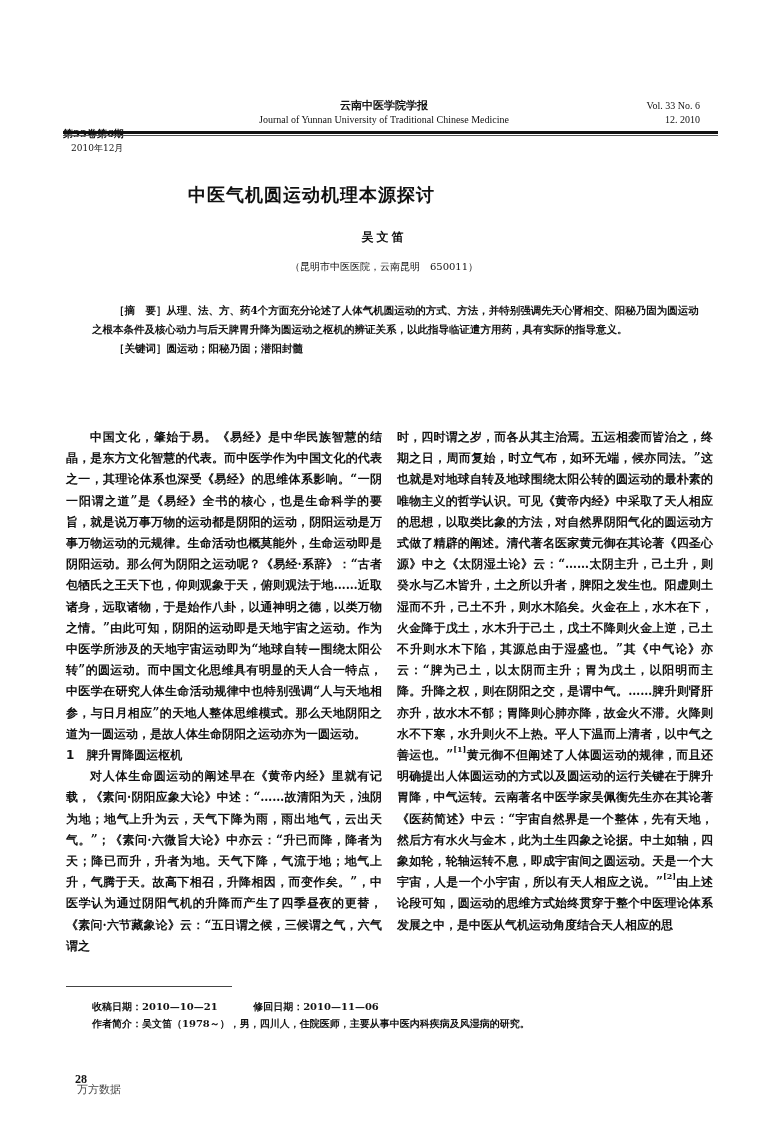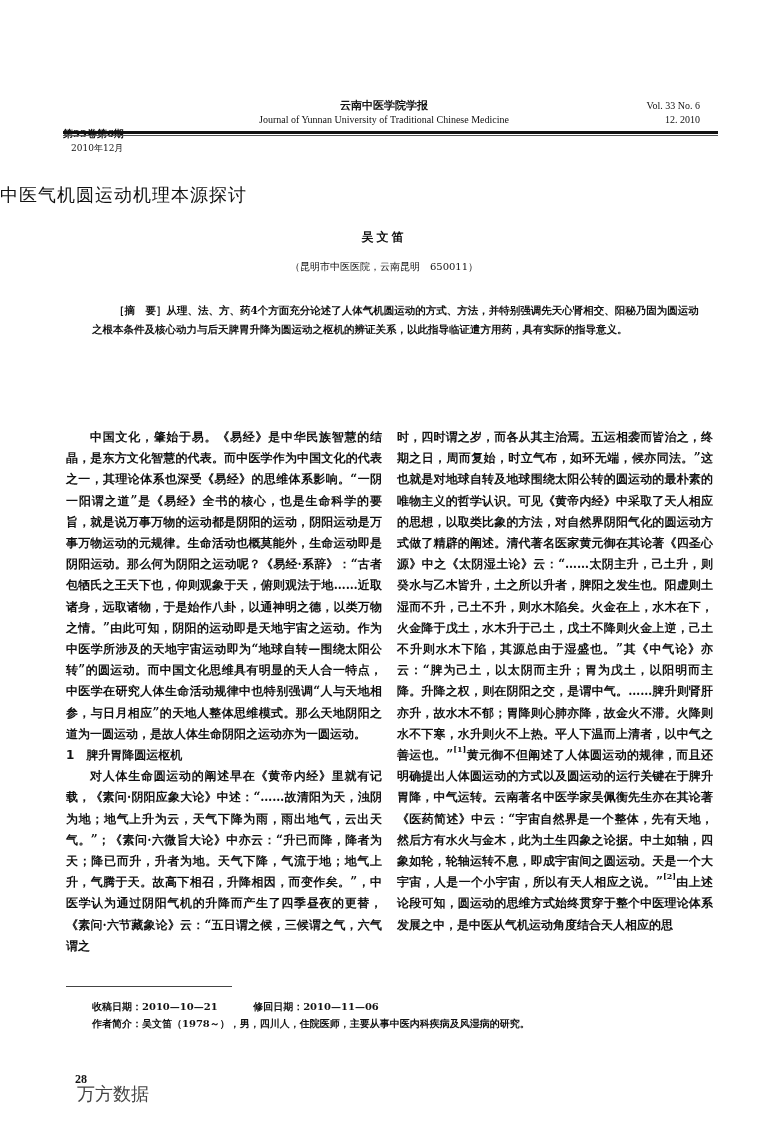--- a/index.html
+++ b/index.html
@@ -8,22 +8,22 @@
   .hdr-left, .hdr-center, .hdr-right { position:absolute; top:99px; font-size:10px; line-height:14px; }
   .hdr-left { left:63px; font-weight:bold;margin-top:28px; }
   .hdr-left .l2 { font-weight:normal; font-size:9px; padding-left:8px; }
   .hdr-center { left:0; width:768px; text-align:center; }
   .hdr-center .t1 { font-weight:bold; font-size:11px; }
   .hdr-center .t2 { font-size:10px; font-family:"Liberation Serif", serif; }
   .hdr-right { right:68px; text-align:right; font-family:"Liberation Serif", serif; font-size:10px; }
   .hdr-rule { position:absolute; left:63px; right:50px; top:131px; height:3px; background:#111; }
   .hdr-rule2 { position:absolute; left:63px; right:50px; top:135px; height:1px; background:#555; }
 
-  .title { position:absolute; top:183px; left:0; width:623px; 
-           font-family:"DejaVu Sans", sans-serif; font-weight:normal; font-size:18px; letter-spacing:1px; }
+  .title { position:absolute; top:183px; left:0; width:623px; text-align:center;
+           font-family:"DejaVu Sans", sans-serif; font-weight:bold; font-size:18px; letter-spacing:1px; }
   .author { position:absolute; top:229px; left:0; width:768px; text-align:center; font-weight:bold; font-size:12px; letter-spacing:3px; }
   .affil { position:absolute; top:260px; left:0; width:768px; text-align:center; font-size:10px; }
 
   .abstract { position:absolute; top:301px; left:92px; width:612px; font-size:10.5px; line-height:19px; font-weight:bold; }
   .abstract p { margin:0; }
   .abstract .indent { text-indent:22px; }
   .abstract .kw { padding-left:22px; }
   .abstract .cls { padding-left:22px; }
   .abstract .cls span { margin-right:28px; }
 
@@ -33,21 +33,21 @@
   .col p { margin:0; }
   .col .indent { text-indent:24px; }
   .col .section { font-family:"DejaVu Sans", sans-serif; font-weight:bold; }
   .col sup { font-size:8px; vertical-align:top; line-height:8px; }
 
   .fn-rule { position:absolute; top:986px; left:66px; width:166px; height:1px; background:#444; }
   .footnotes { position:absolute; top:998px; left:92px; font-size:10px; line-height:17px; font-weight:bold; }
   .footnotes p { margin:0; }
   .footnotes .gap { margin-right:32px; }
   .pageno { position:absolute; top:1072px; left:75px; font-weight:bold; font-size:12px; font-family:"Liberation Serif", serif; }
-  .watermark { position:absolute; top:1082px; left:77px; font-size:18px; color:#444; font-family:"DejaVu Serif", serif; }
+  .watermark { position:absolute; top:1082px; left:77px; font-size:11px; color:#444; font-family:"DejaVu Serif", serif; }
 </style>
 </head>
 <body>
 
 <div>
   <div class="hdr-left">
     <div>第33卷第6期</div>
     <div class="l2">2010年12月</div>
   </div>
   <div class="hdr-center">
@@ -61,20 +61,21 @@
   <div class="hdr-rule"></div>
   <div class="hdr-rule2"></div>
 </div>
 
 <h1 class="title" style="margin:0;">中医气机圆运动机理本源探讨</h1>
 <div class="author">吴文笛</div>
 <div class="affil">（昆明市中医医院，云南昆明　650011）</div>
 
 <div class="abstract">
   <p class="indent"><span>［摘　要］</span><span>从理、法、方、药4个方面充分论述了人体气机圆运动的方式、方法，并特别强调先天心肾相</span><span>交、阳秘乃固为圆运动之根本条件及核心动力与后天脾胃升降为圆运动之枢机的辨证关系，以此指导临证遣方用药，具有实际的指导意义。</span></p>
+  <p class="kw"><span>［关键词］</span><span>圆运动；阳秘乃固；潜阳封髓</span></p>
 </div>
 
 <div class="col left">
   <p class="indent">中国文化，肇始于易。《易经》是中华民族智慧的结晶，是东方文化智慧的代表。而中医学作为中国文化的代表之一，其理论体系也深受《易经》的思维体系影响。“一阴一阳谓之道”是《易经》全书的核心，也是生命科学的要旨，就是说万事万物的运动都是阴阳的运动，阴阳运动是万事万物运动的元规律。生命活动也概莫能外，生命运动即是阴阳运动。那么何为阴阳之运动呢？《易经·系辞》：“古者包牺氏之王天下也，仰则观象于天，俯则观法于地……近取诸身，远取诸物，于是始作八卦，以通神明之德，以类万物之情。”由此可知，阴阳的运动即是天地宇宙之运动。作为中医学所涉及的天地宇宙运动即为“地球自转—围绕太阳公转”的圆运动。而中国文化思维具有明显的天人合一特点，中医学在研究人体生命活动规律中也特别强调“人与天地相参，与日月相应”的天地人整体思维模式。那么天地阴阳之道为一圆运动，是故人体生命阴阳之运动亦为一圆运动。</p>
   <p class="section">1　脾升胃降圆运枢机</p>
   <p class="indent">对人体生命圆运动的阐述早在《黄帝内经》里就有记载，《素问·阴阳应象大论》中述：“……故清阳为天，浊阴为地；地气上升为云，天气下降为雨，雨出地气，云出天气。”；《素问·六微旨大论》中亦云：“升已而降，降者为天；降已而升，升者为地。天气下降，气流于地；地气上升，气腾于天。故高下相召，升降相因，而变作矣。”，中医学认为通过阴阳气机的升降而产生了四季昼夜的更替，《素问·六节藏象论》云：“五日谓之候，三候谓之气，六气谓之</p>
 </div>
 
 <div class="col right">
   <p><span>时，四时谓之岁，而各从其主治焉。五运相袭而皆治之，终期之日，周而复始，时立气布，如环无端，候亦同法。”这也就是对地球自转及地球围绕太阳公转的圆运动的最朴素的唯物主义的哲学认识。可见《黄帝内经》中采取了天人相应的思想，以取类比象的方法，对自然界阴阳气化的圆运动方式做了精辟的阐述。清代著名医家黄元御在其论著《四圣心源》中之《太阴湿土论》云：“……太阴主升，己土升，则癸水与乙木皆升，土之所以升者，脾阳之发生也。阳虚则土湿而不升，己土不升，则水木陷矣。火金在上，水木在下，火金降于戊土，水木升于己土，戊土不降则火金上逆，己土不升则水木下陷，其源总由于湿盛也。”其《中气论》亦云：“脾为己土，以太阴而主升；胃为戊土，以阳明而主降。升降之权，则在阴阳之交，是谓中气。……脾升则肾肝亦升，故水木不郁；胃降则心肺亦降，故金火不滞。火降则水不下寒，水升则火不上热。平人下温而上清者，以中气之善运也。”</span><sup>[1]</sup><span>黄元御不但阐述了人体圆运动的规律，而且还明确提出人体圆运动的方式以及圆运动的运行关键在于脾升胃降，中气运转。云南著名中医学家吴佩衡先生亦在其论著《医药简述》中云：“宇宙自然界是一个整体，先有天地，然后方有水火与金木，此为土生四象之论据。中土如轴，四象如轮，轮轴运转不息，即成宇宙间之圆运动。天是一个大宇宙，人是一个小宇宙，所以有天人相应之说。”</span><sup>[2]</sup><span>由上述论段可知，圆运动的思维方式始终贯穿于整个中医理论体系发展之中，是中医从气机运动角度结合天人相应的思</span></p>

